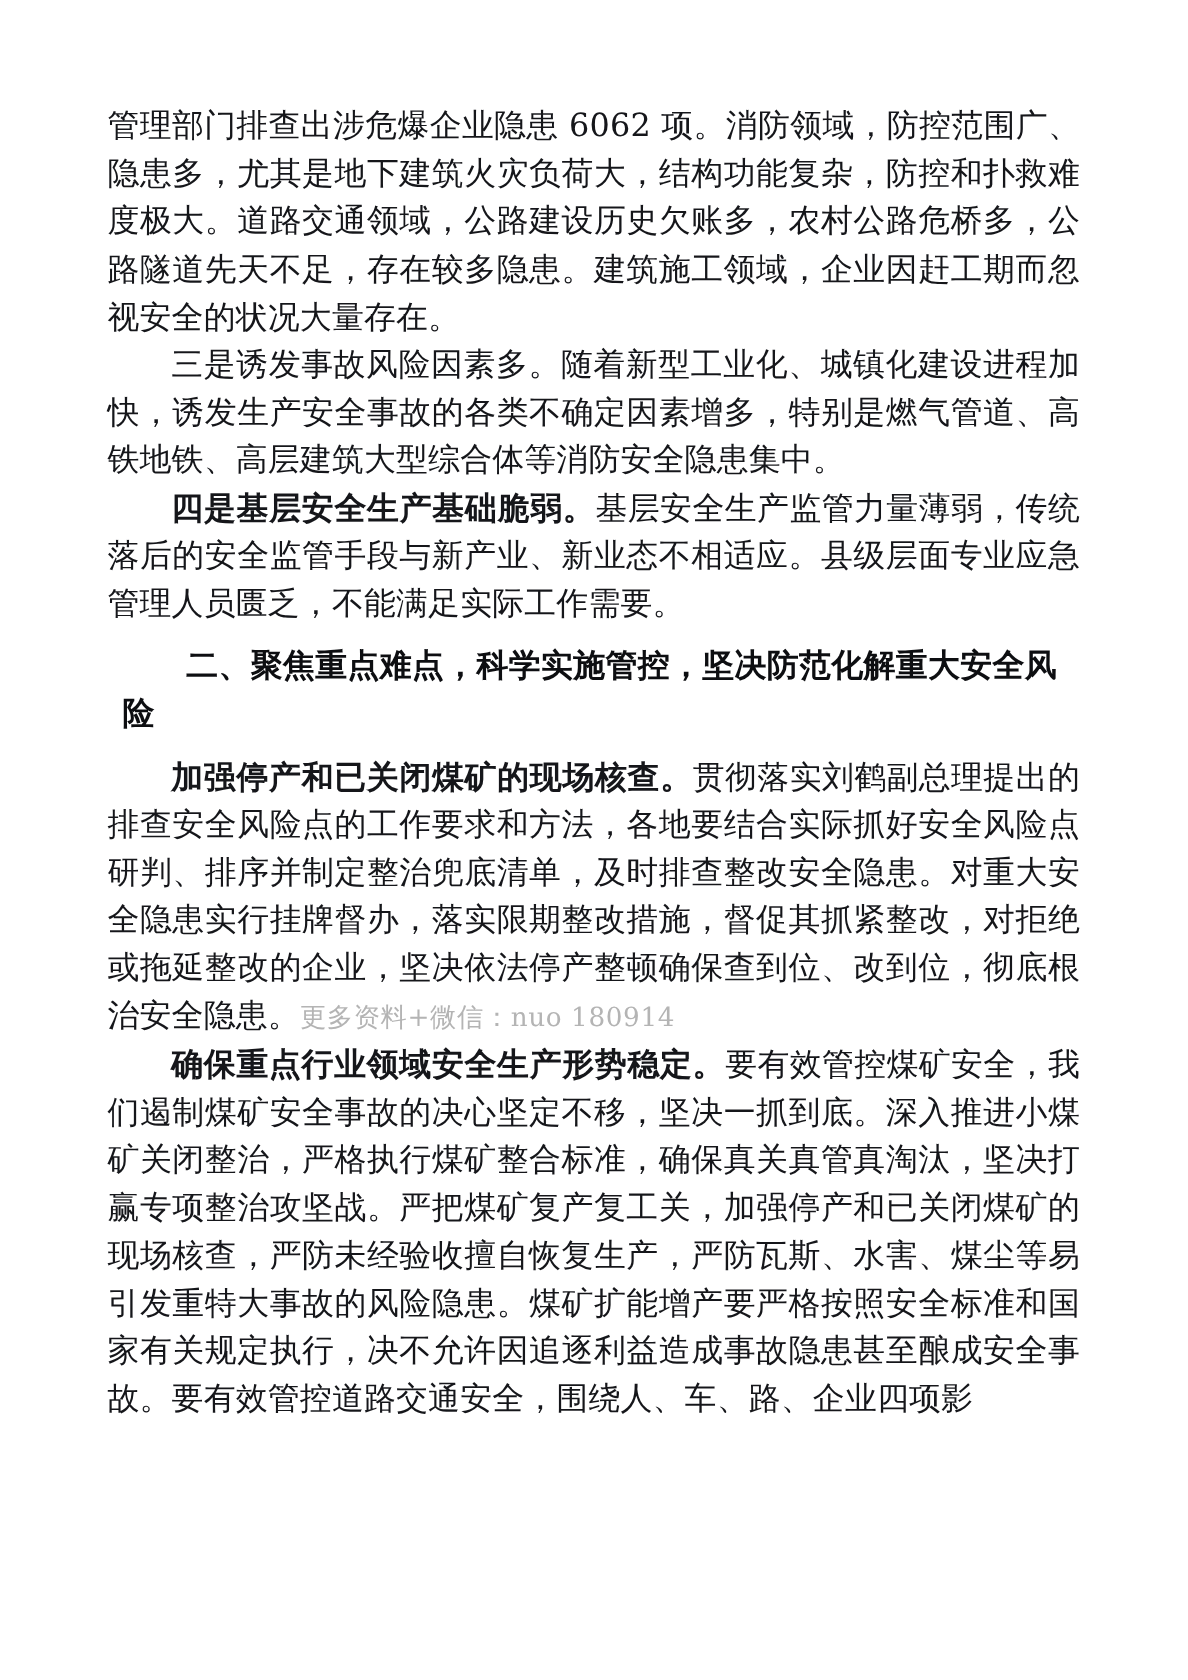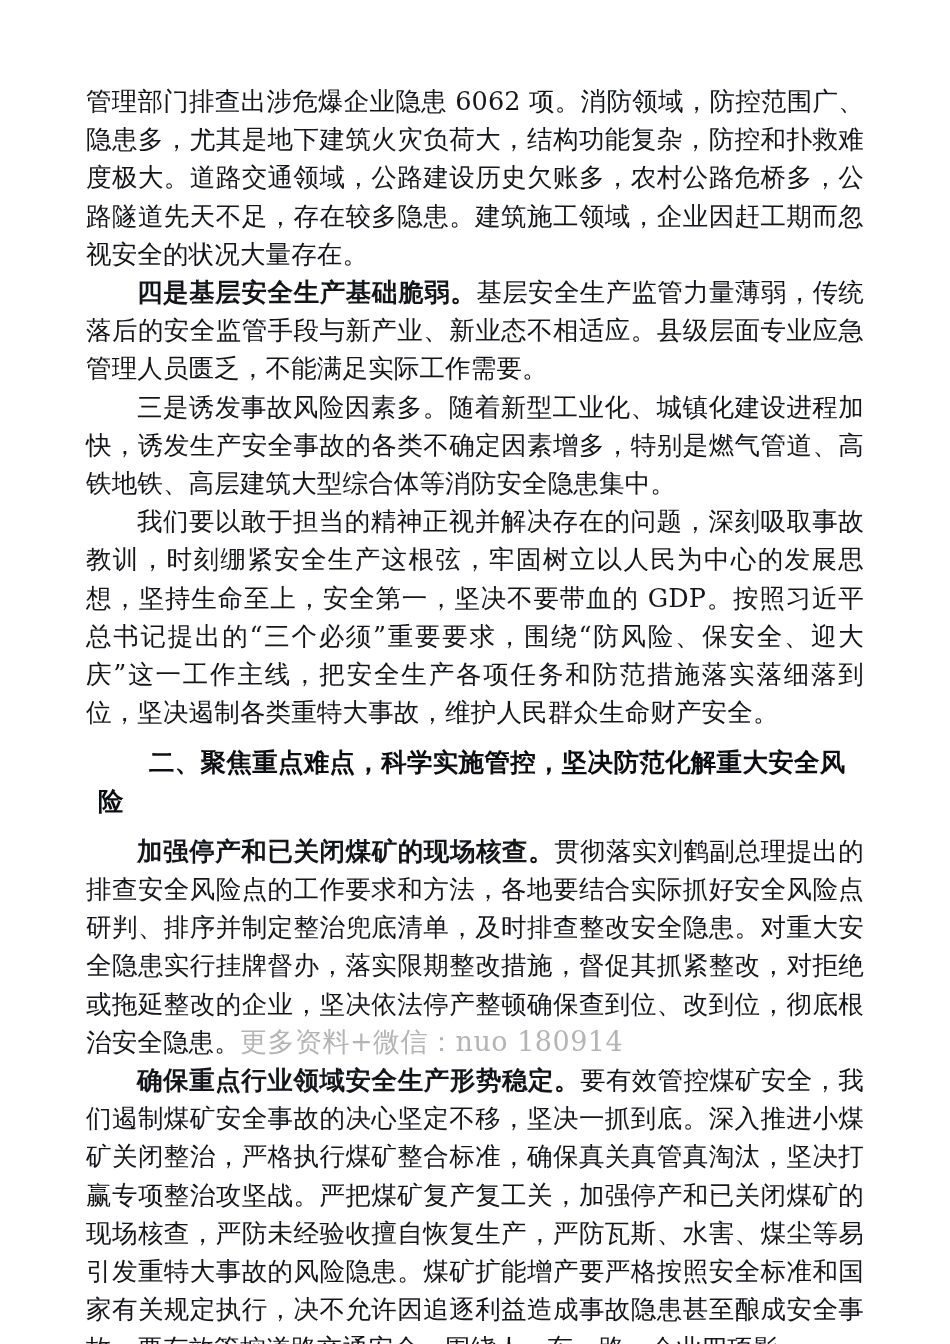--- a/index.html
+++ b/index.html
@@ -51,39 +51,38 @@
     font-size: 25.5px;
     line-height: 38.2px;
     color: #0d0e11;
     text-indent: 51px;
     letter-spacing: 0.3px;
     text-align: left;
     word-break: break-all;
   }
   .watermark {
     font-family: "DejaVu Serif", "Liberation Serif", serif;
-    font-size: 27px;
+    font-size: 21px;
     color: #b4b4b4;
     letter-spacing: 0.5px;
     font-weight: 400;
   }
 </style>
 </head>
 <body>
 
 <div class="page">
   <div class="doc-body">
 
     <p class="para cont">管理部门排查出涉危爆企业隐患 6062 项。消防领域，防控范围广、隐患多，尤其是地下建筑火灾负荷大，结构功能复杂，防控和扑救难度极大。道路交通领域，公路建设历史欠账多，农村公路危桥多，公路隧道先天不足，存在较多隐患。建筑施工领域，企业因赶工期而忽视安全的状况大量存在。</p>
 
+    <p class="para">三是诱发事故风险因素多。随着新型工业化、城镇化建设进程加快，诱发生产安全事故的各类不确定因素增多，特别是燃气管道、高铁地铁、高层建筑大型综合体等消防安全隐患集中。</p>
+
     <p class="para"><span class="lead">四是基层安全生产基础脆弱。</span><span>基层安全生产监管力量薄弱，传统落后的安全监管手段与新产业、新业态不相适应。县级层面专业应急管理人员匮乏，不能满足实际工作需要。</span></p>
 
-    <p class="para">三是诱发事故风险因素多。随着新型工业化、城镇化建设进程加快，诱发生产安全事故的各类不确定因素增多，特别是燃气管道、高铁地铁、高层建筑大型综合体等消防安全隐患集中。</p>
-
-    <p class="para">我们要以敢于担当的精神正视并解决存在的问题，深刻吸取事故教训，时刻绷紧安全生产这根弦，牢固树立以人民为中心的发展思想，坚持生命至上，安全第一，坚决不要带血的 GDP。按照习近平总书记提出的“三个必须”重要要求，围绕“防风险、保安全、迎大庆”这一工作主线，把安全生产各项任务和防范措施落实落细落到位，坚决遏制各类重特大事故，维护人民群众生命财产安全。</p>
 
     <p class="section-heading">二、聚焦重点难点，科学实施管控，坚决防范化解重大安全风险</p>
 
 
     <p class="para"><span class="lead">加强停产和已关闭煤矿的现场核查。</span><span>贯彻落实刘鹤副总理提出的排查安全风险点的工作要求和方法，各地要结合实际抓好安全风险点研判、排序并制定整治兜底清单，及时排查整改安全隐患。对重大安全隐患实行挂牌督办，落实限期整改措施，督促其抓紧整改，对拒绝或拖延整改的企业，坚决依法停产整顿确保查到位、改到位，彻底根治安全隐患。</span><span class="watermark">更多资料+微信：nuo 180914</span></p>
 
     <p class="para"><span class="lead">确保重点行业领域安全生产形势稳定。</span><span>要有效管控煤矿安全，我们遏制煤矿安全事故的决心坚定不移，坚决一抓到底。深入推进小煤矿关闭整治，严格执行煤矿整合标准，确保真关真管真淘汰，坚决打赢专项整治攻坚战。严把煤矿复产复工关，加强停产和已关闭煤矿的现场核查，严防未经验收擅自恢复生产，严防瓦斯、水害、煤尘等易引发重特大事故的风险隐患。煤矿扩能增产要严格按照安全标准和国家有关规定执行，决不允许因追逐利益造成事故隐患甚至酿成安全事故。要有效管控道路交通安全，围绕人、车、路、企业四项影</span></p>
 
   </div>
 </div>

